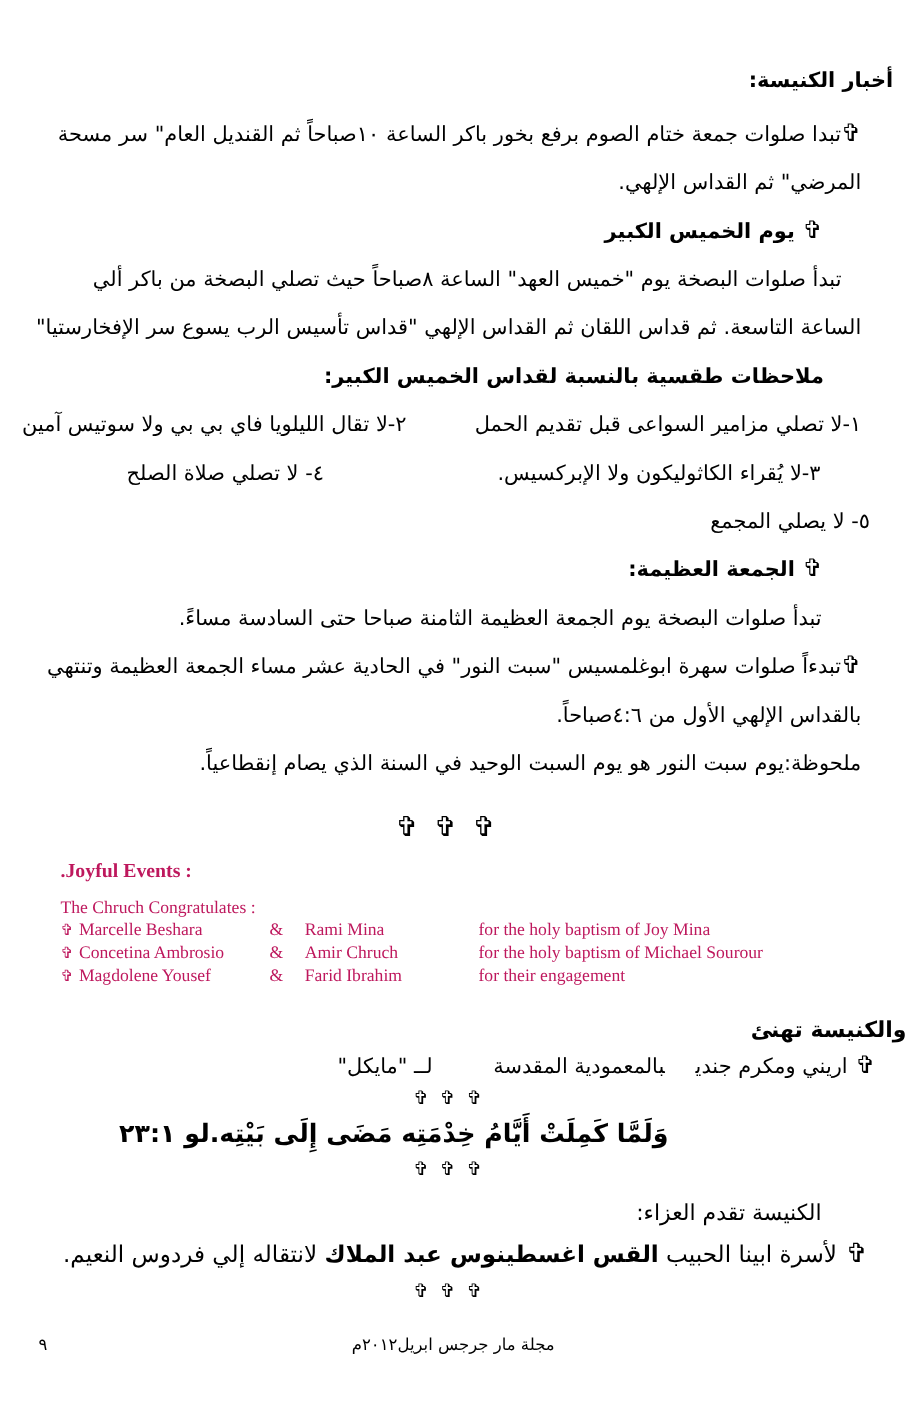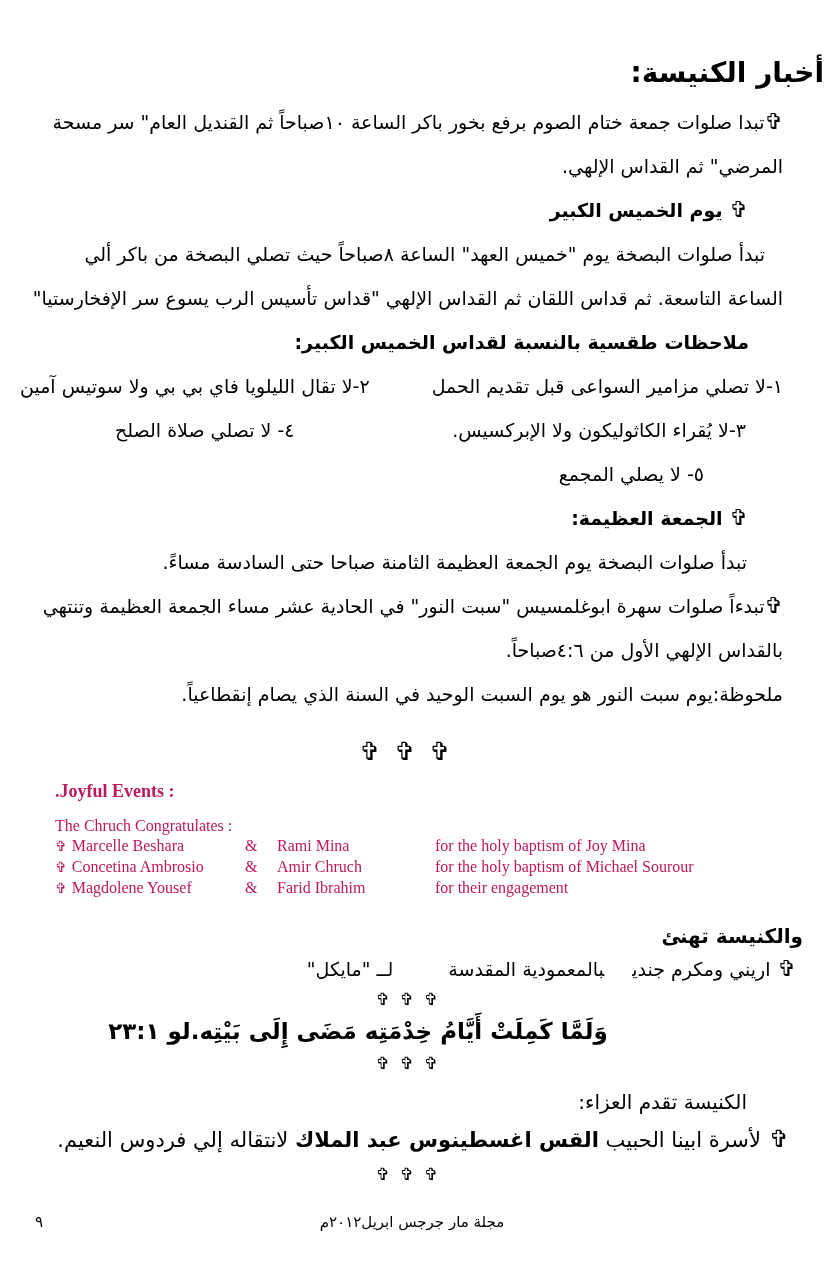--- a/index.html
+++ b/index.html
@@ -4,40 +4,40 @@
 <style>
   html,body { margin:0; padding:0; background:#ffffff; }
   .page {
     width:824px; height:1274px; background:#ffffff; color:#000000;
     position:relative; overflow:hidden; box-sizing:border-box;
     padding-top:52px; margin:0 auto;
   }
   .ar { font-family:"DejaVu Sans",sans-serif; direction:rtl; text-align:right; color:#000; }
   .en { font-family:"Liberation Serif",serif; direction:ltr; text-align:left; color:#be185d; }
   .bold { font-weight:bold; }
-  .h1 { font-size:28px; font-weight:bold; line-height:42px; padding-right:0; margin-bottom:6px; white-space:nowrap; }
+  .h1 { font-size:19px; font-weight:bold; line-height:42px; padding-right:12px; margin-bottom:6px; white-space:nowrap; }
   .ln { font-size:19px; line-height:44px; padding:0 41px 0 20px; white-space:nowrap; }
   .indent18 { padding-right:59px; }
   .pr60 { padding-right:76px; }
   .pr75 { padding-right:75px; }
   .pr77 { padding-right:77px; }
-  .pr78 { padding-right:120px; }
+  .pr78 { padding-right:33px; }
   .cx { font-size:22px; }
   .cx-sp { margin-left:7px; }
   .notes-row { display:flex; justify-content:space-between; }
   .notes-row2 { display:flex; justify-content:space-between; padding-right:78px; padding-left:115px; }
   .crosses { text-align:center; font-size:17px; letter-spacing:10px; line-height:24px;
              font-family:"DejaVu Sans",sans-serif; color:#000; }
   .crosses.big { font-size:25px; letter-spacing:14px; line-height:36px; margin-top:18px; }
   .joyful-h { font-size:18px; font-weight:bold; padding-left:55px; margin-top:10px; line-height:22px; }
   .congrats-intro { font-size:16px; padding-left:55px; margin-top:14px; line-height:20px; }
   .crow { display:grid; grid-template-columns:190px 32px 158px auto; padding-left:55px;
           font-size:16px; line-height:20px; }
   .crow .cxs { font-size:14px; margin-right:5px; }
-  .hd-rt { font-size:20px; font-weight:bold; line-height:30px; padding-right:21px; margin-top:22px; white-space:nowrap; }
+  .hd-rt { font-size:20px; font-weight:bold; line-height:30px; margin-top:22px; white-space:nowrap; }
   .bapt { font-size:19px; line-height:36px; padding-right:28px; white-space:nowrap; }
   .bapt .gap1 { margin-left:28px; }
   .bapt .gap2 { margin-left:55px; }
   .verse { font-weight:bold; font-size:23px; text-align:center; padding-right:108px;
            line-height:40px; white-space:nowrap; }
   .cond-h { font-size:20px; line-height:30px; padding-right:77px; margin-top:12px; white-space:nowrap; }
   .cond { font-size:21px; line-height:44px; padding:0 35px 0 40px; white-space:nowrap; }
   .cond .cx { font-size:24px; margin-left:8px; }
   .footer { position:relative; margin-top:24px; font-size:15px; line-height:24px; }
   .footer .pagenum { position:absolute; left:35px; top:0; font-size:15px; }

